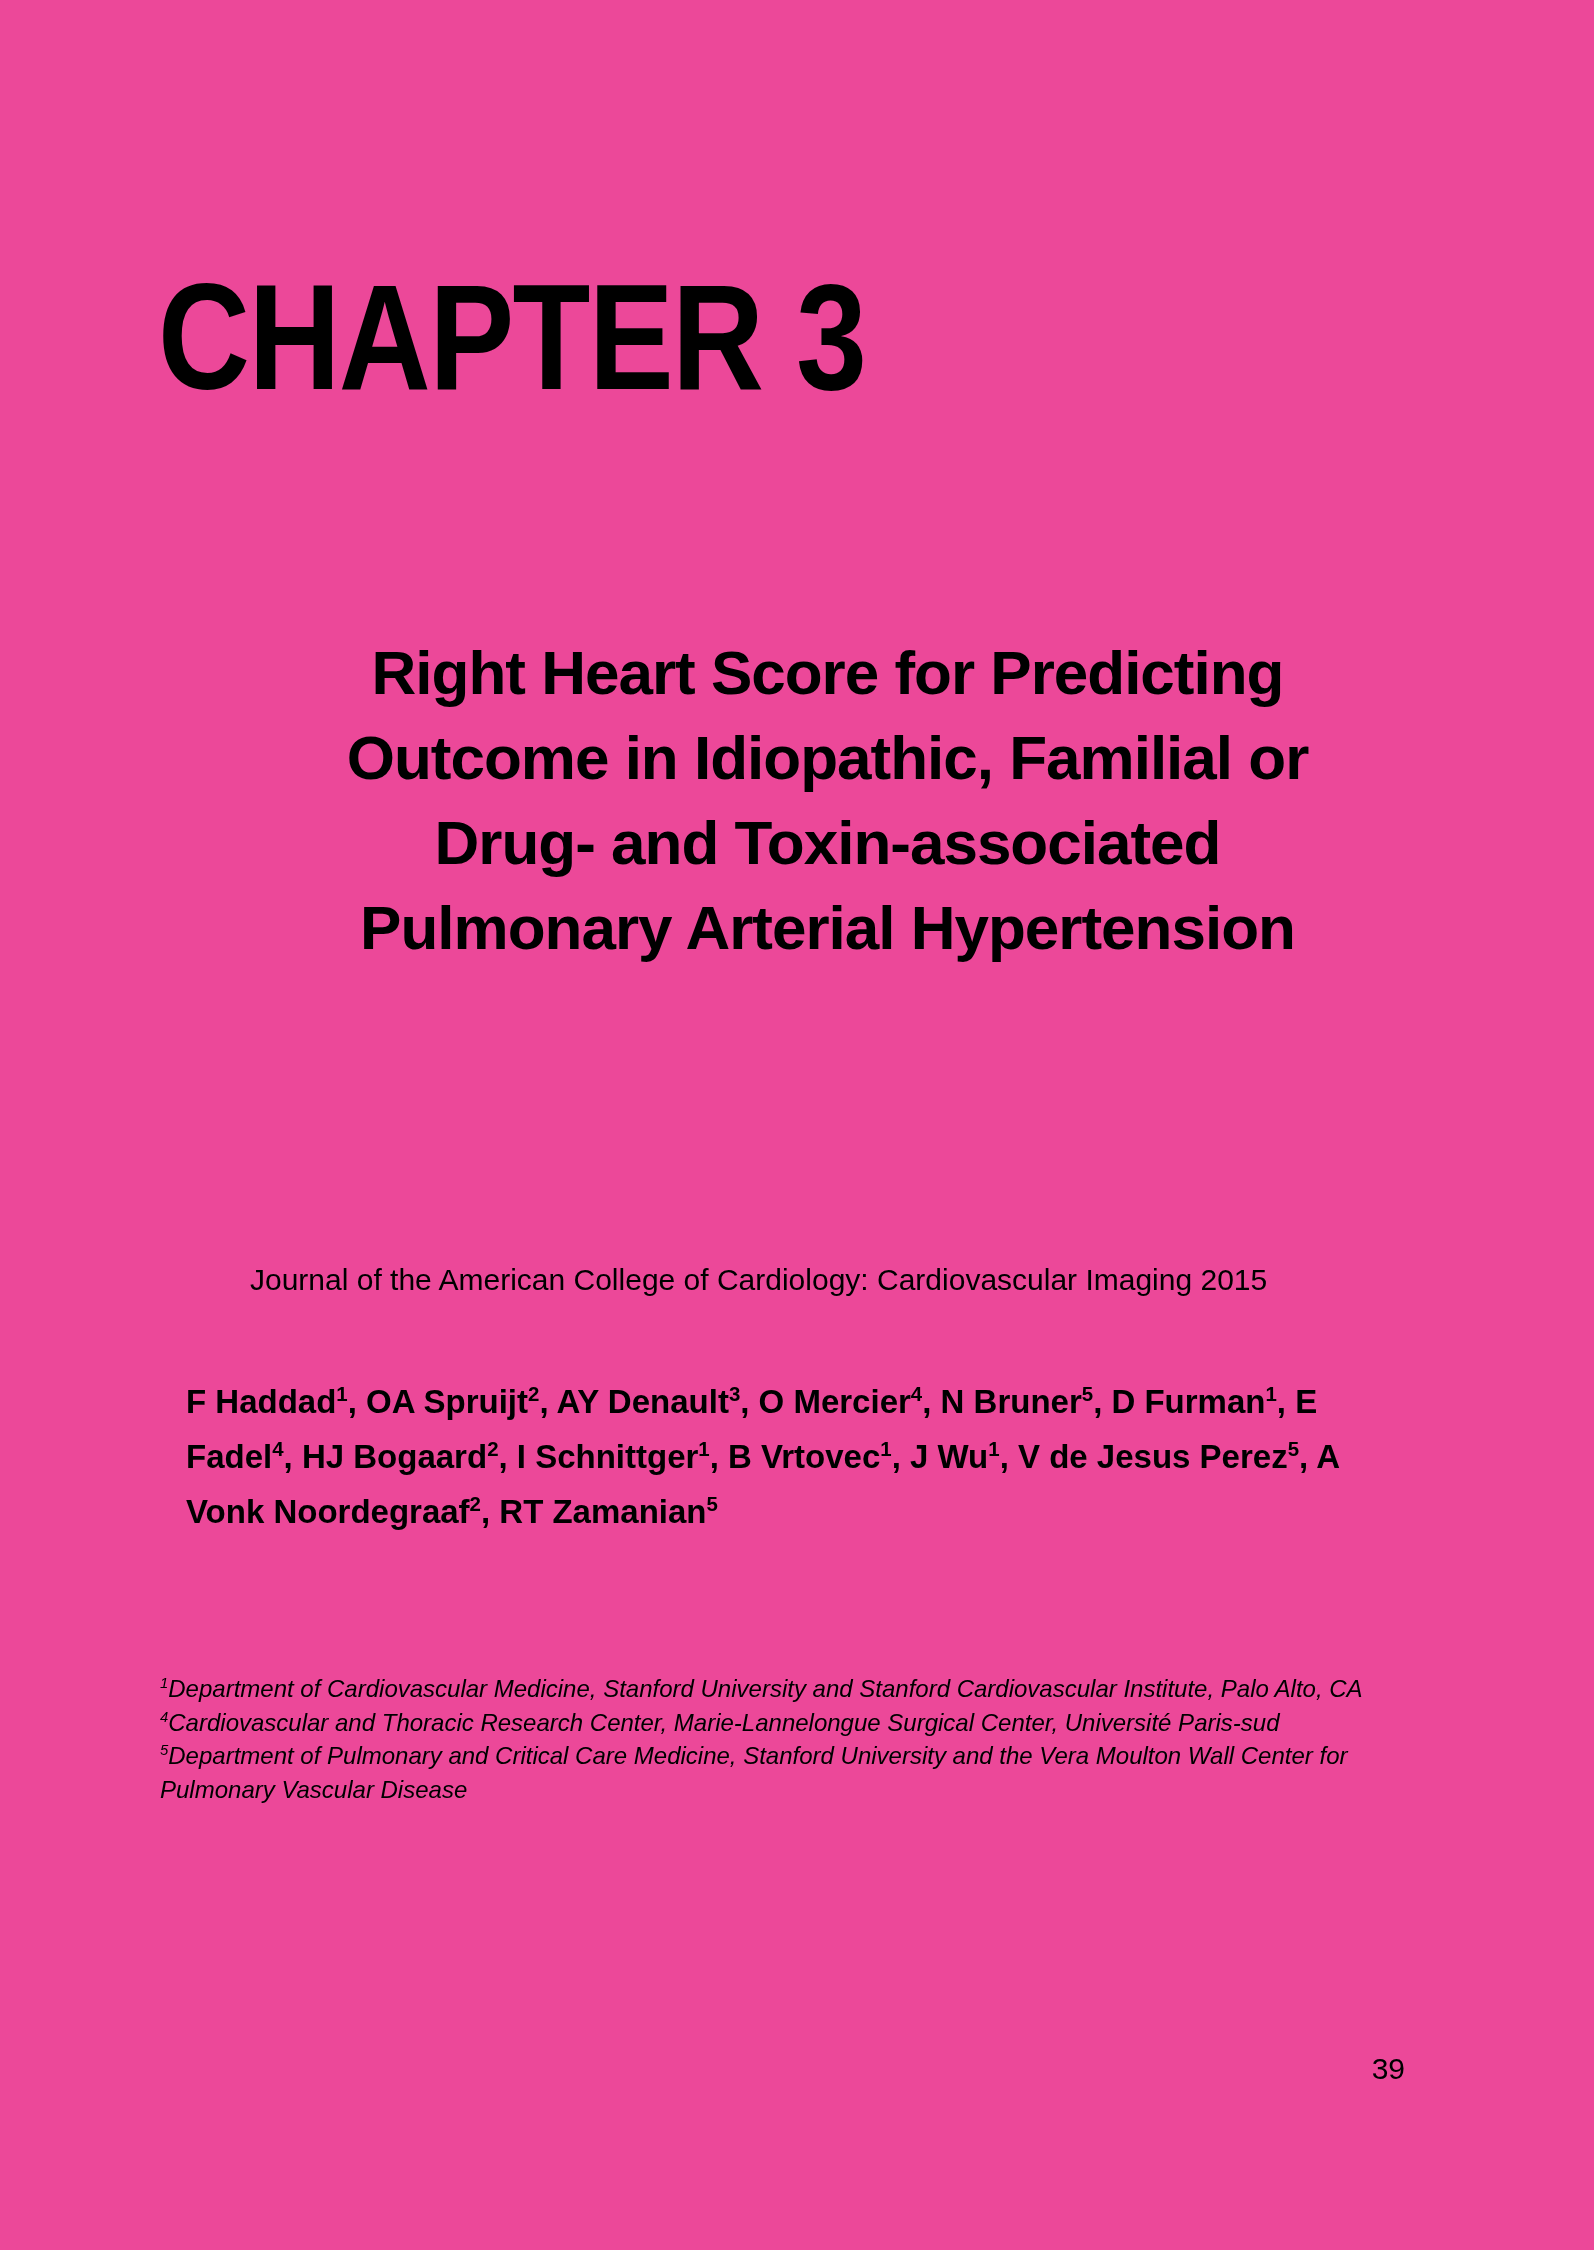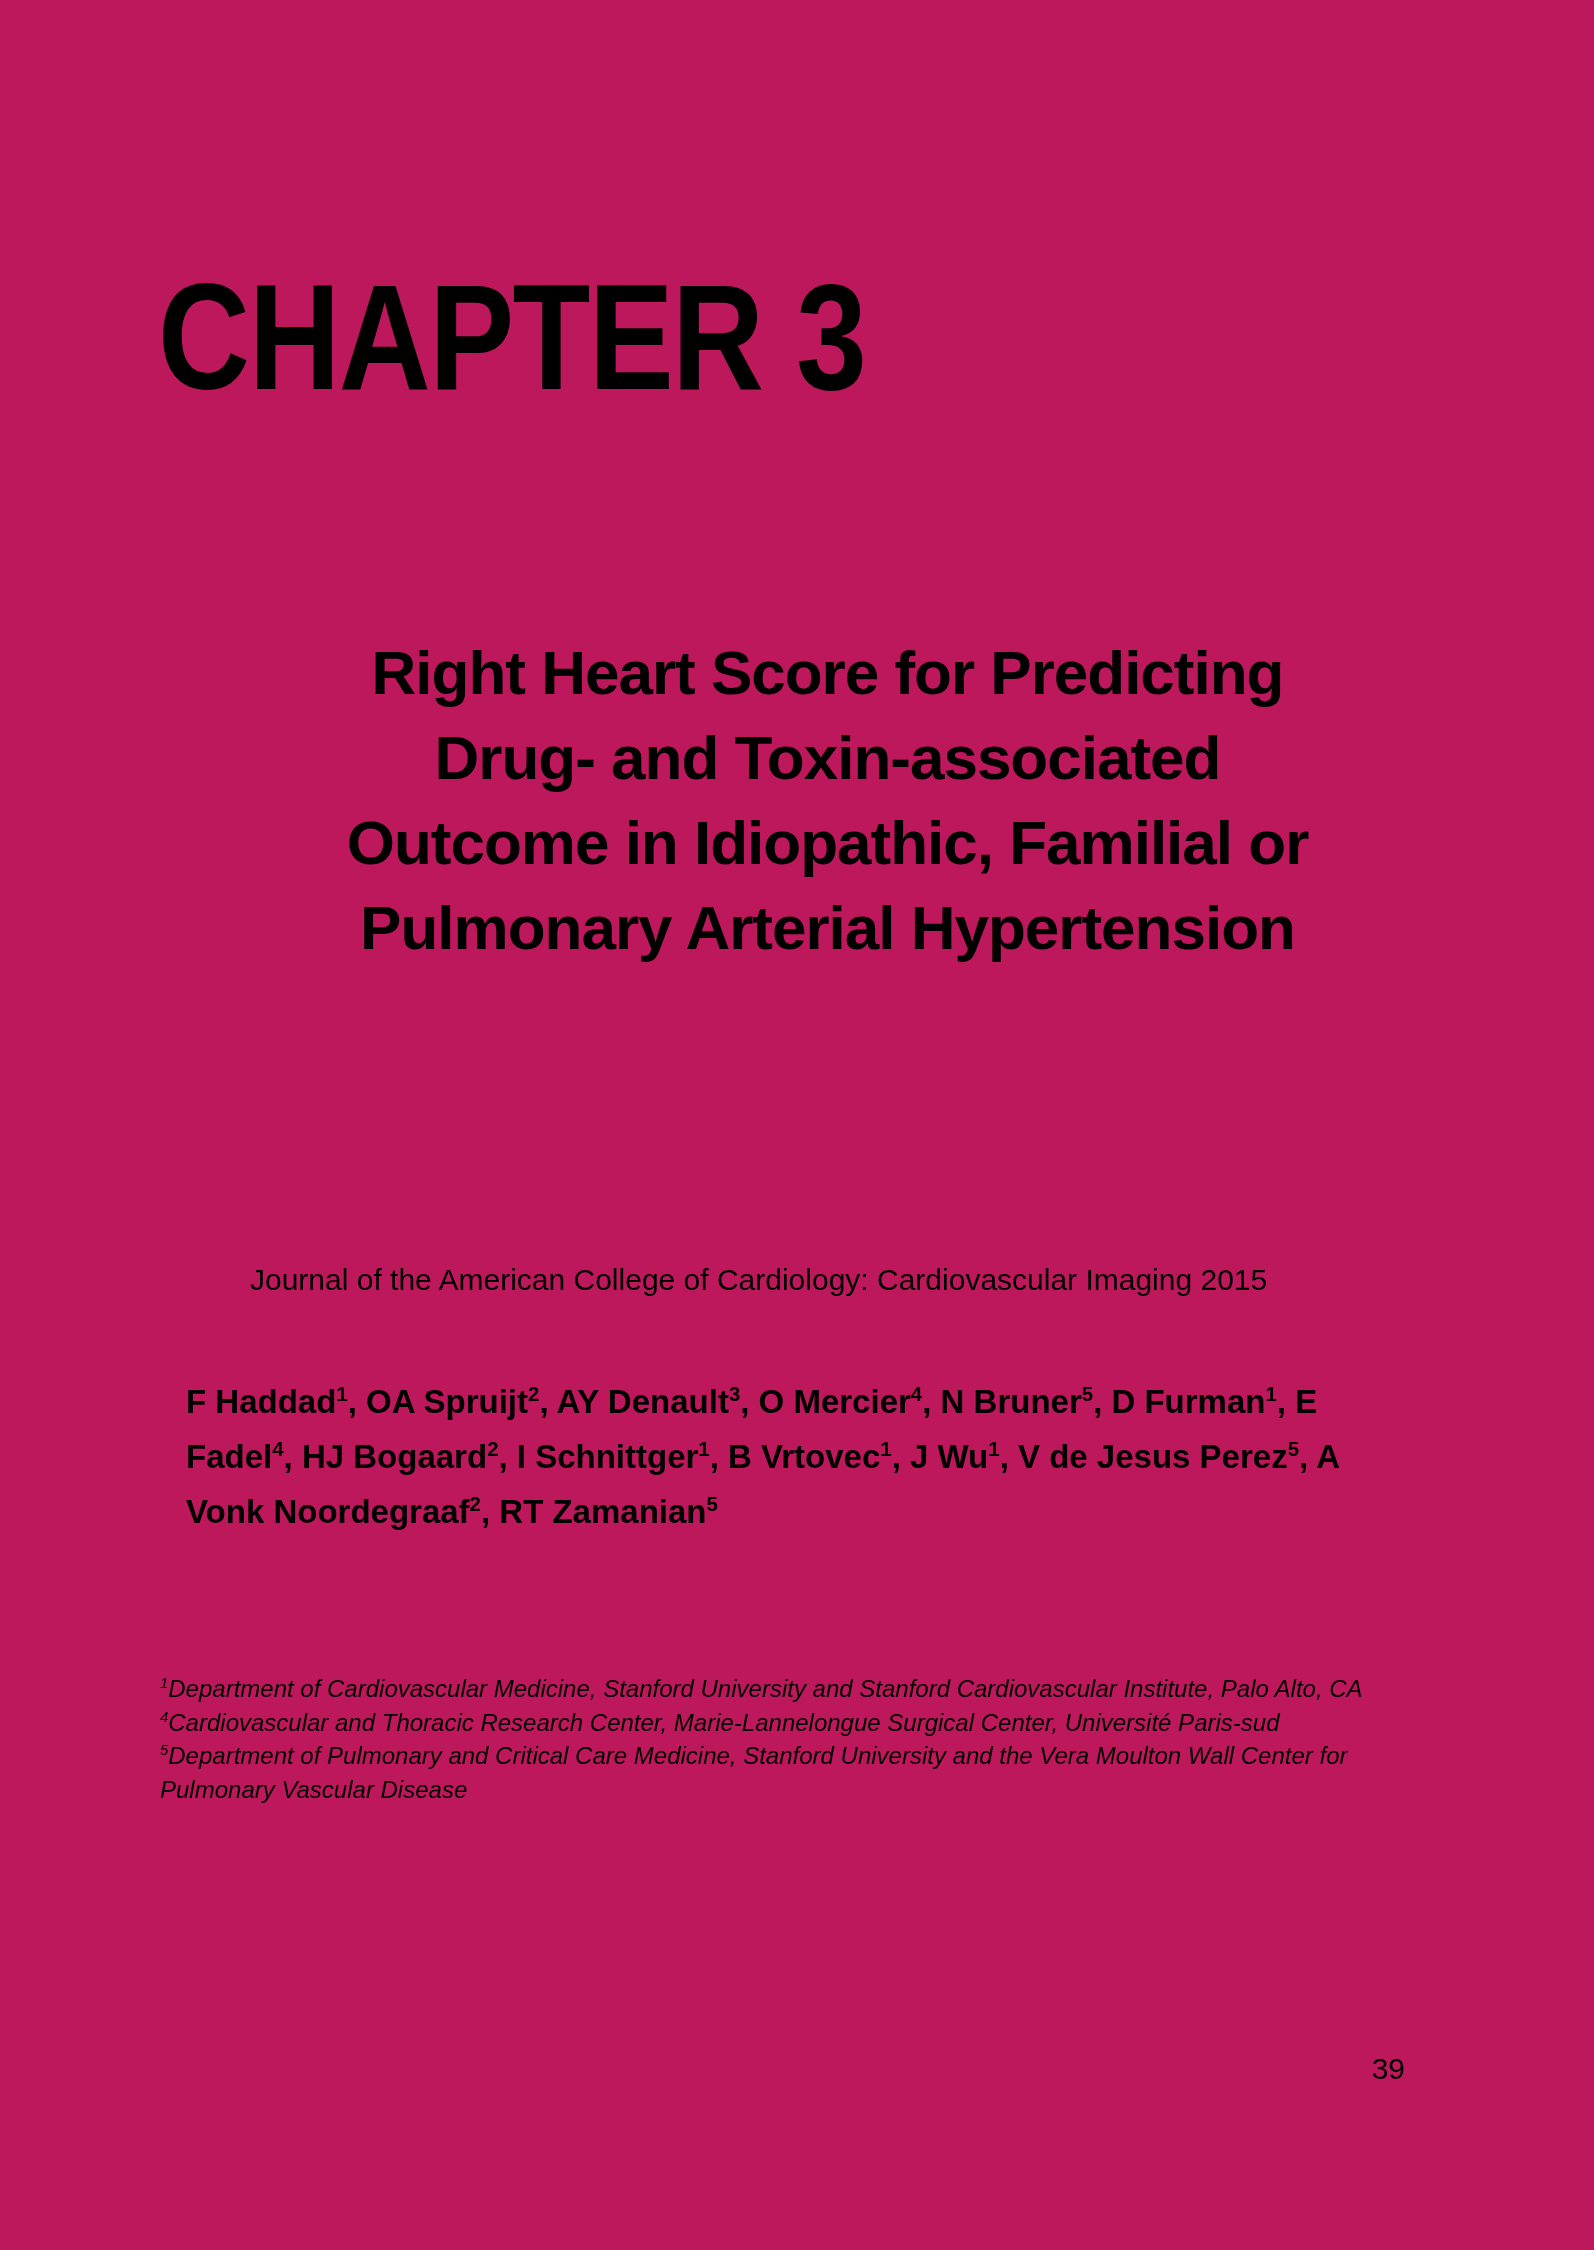--- a/index.html
+++ b/index.html
@@ -4,21 +4,21 @@
 <style>
   html, body {
     margin: 0;
     padding: 0;
     background: #ffffff;
   }
   .page {
     position: relative;
     width: 1594px;
     height: 2250px;
-    background: #be185d;
+    background: #ec4899;
     color: #000000;
     font-family: "Liberation Sans", "DejaVu Sans", sans-serif;
     overflow: hidden;
   }
   .chapter-heading {
     position: absolute;
     top: 262px;
     left: 158px;
     margin: 0;
     font-size: 150px;
@@ -84,22 +84,22 @@
 </style>
 </head>
 <body>
 
 <div class="page">
 
   <h1 class="chapter-heading">CHAPTER 3</h1>
 
   <div class="title-block">
       <div class="line"><span>Right Heart Score for Predicting</span></div>
+      <div class="line"><span>Outcome in Idiopathic, Familial or</span></div>
       <div class="line"><span>Drug- and Toxin-associated</span></div>
-      <div class="line"><span>Outcome in Idiopathic, Familial or</span></div>
       <div class="line"><span>Pulmonary Arterial Hypertension</span></div>
     </div>
 
   <div class="journal-line">Journal of the American College of Cardiology: Cardiovascular Imaging 2015</div>
 
   <div class="authors-block">
       <div class="line"><span>F Haddad</span><sup>1</sup><span>, OA Spruijt</span><sup>2</sup><span>, AY Denault</span><sup>3</sup><span>, O Mercier</span><sup>4</sup><span>, N Bruner</span><sup>5</sup><span>, D Furman</span><sup>1</sup><span>, E</span></div>
       <div class="line"><span>Fadel</span><sup>4</sup><span>, HJ Bogaard</span><sup>2</sup><span>, I Schnittger</span><sup>1</sup><span>, B Vrtovec</span><sup>1</sup><span>, J Wu</span><sup>1</sup><span>, V de Jesus Perez</span><sup>5</sup><span>, A</span></div>
       <div class="line"><span>Vonk Noordegraaf</span><sup>2</sup><span>, RT Zamanian</span><sup>5</sup></div>
     </div>

